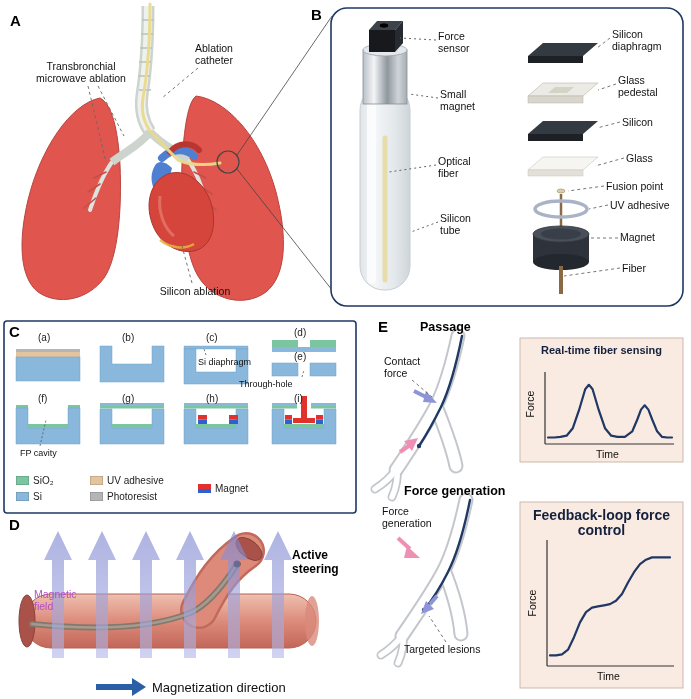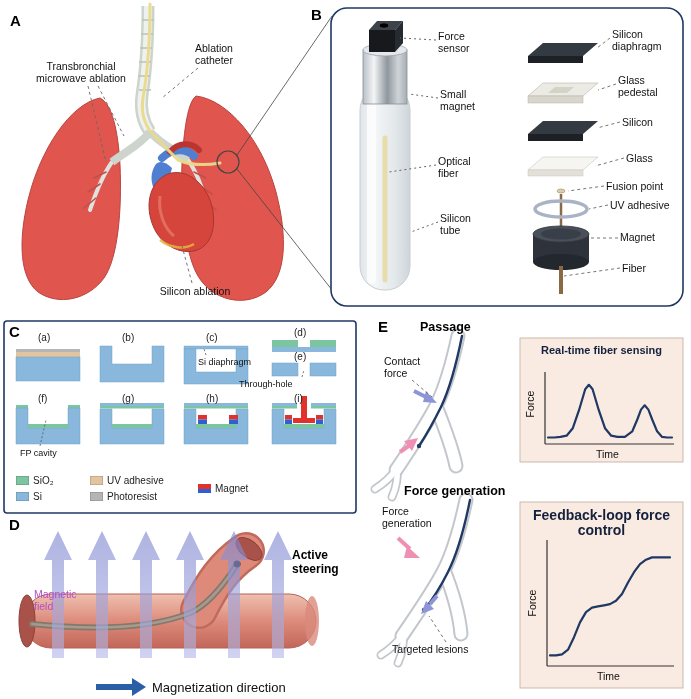--- a/index.html
+++ b/index.html
@@ -404,21 +404,21 @@
 <div class="heading" style="left:292px;top:548px;font-size:12px">Active
 steering</div>
 <div class="lbl" style="left:152px;top:680px;font-size:13px">Magnetization direction</div>
 
 <div class="heading" style="left:420px;top:320px">Passage</div>
 <div class="lbl" style="left:384px;top:355px">Contact
 force</div>
 <div class="heading" style="left:404px;top:484px">Force generation</div>
 <div class="lbl" style="left:382px;top:505px">Force
 generation</div>
-<div class="lbl" style="left:392px;top:643px" .replace="">Targeted lesions</div>
+<div class="lbl" style="left:404px;top:643px" .replace="">Targeted lesions</div>
 
 <div class="chart-title" style="left:523px;top:344px;width:157px">Real-time fiber sensing</div>
 <div class="vlabel" style="left:512px;top:398px;width:36px">Force</div>
 <div class="lbl" style="left:596px;top:448px">Time</div>
 
 <div class="chart-title" style="left:522px;top:508px;width:159px;font-size:14px">Feedback-loop force control</div>
 <div class="vlabel" style="left:514px;top:597px;width:36px">Force</div>
 <div class="lbl" style="left:597px;top:670px">Time</div>
 
 </div>

